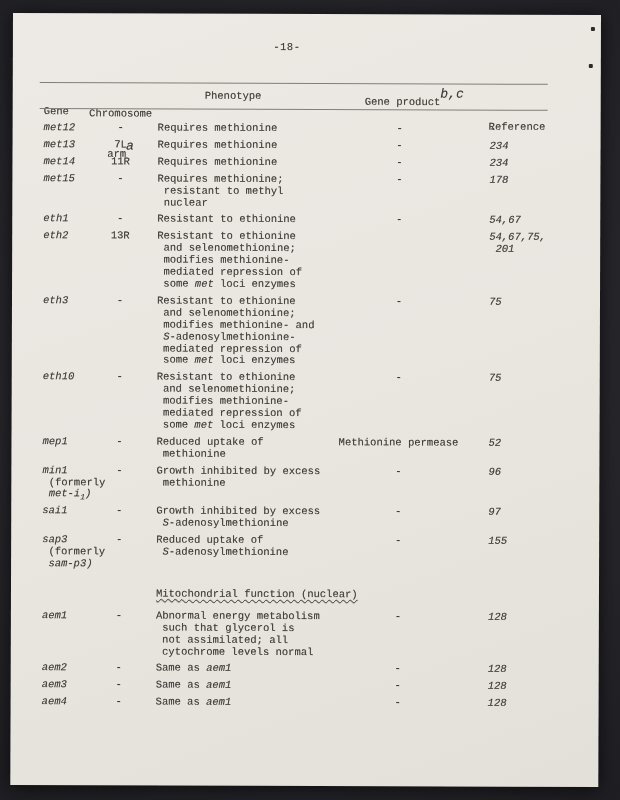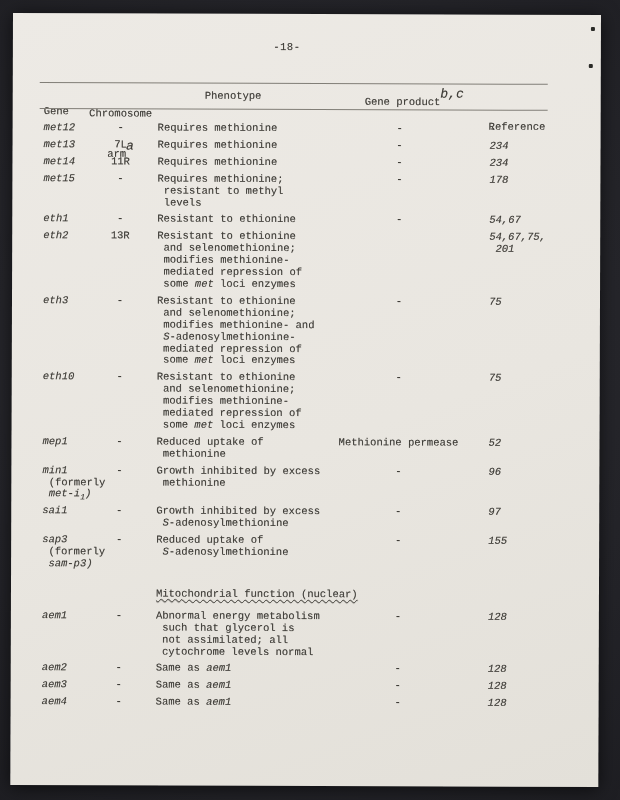--- a/index.html
+++ b/index.html
@@ -152,21 +152,21 @@
           </div>
           <div class="cell c-arm">
             <div class="ln">-</div>
           </div>
           <div class="cell c-gap">
             <div class="ln"></div>
           </div>
           <div class="cell c-phen">
             <div class="ln">Requires methionine;</div>
             <div class="ln"> resistant to methyl</div>
-            <div class="ln"> levels</div>
+            <div class="ln"> nuclear</div>
           </div>
           <div class="cell c-prod">
             <div class="ln">-</div>
           </div>
           <div class="cell c-gap2">
             <div class="ln"></div>
           </div>
           <div class="cell c-ref">
             <div class="ln"><span class="it">178</span></div>
           </div>

